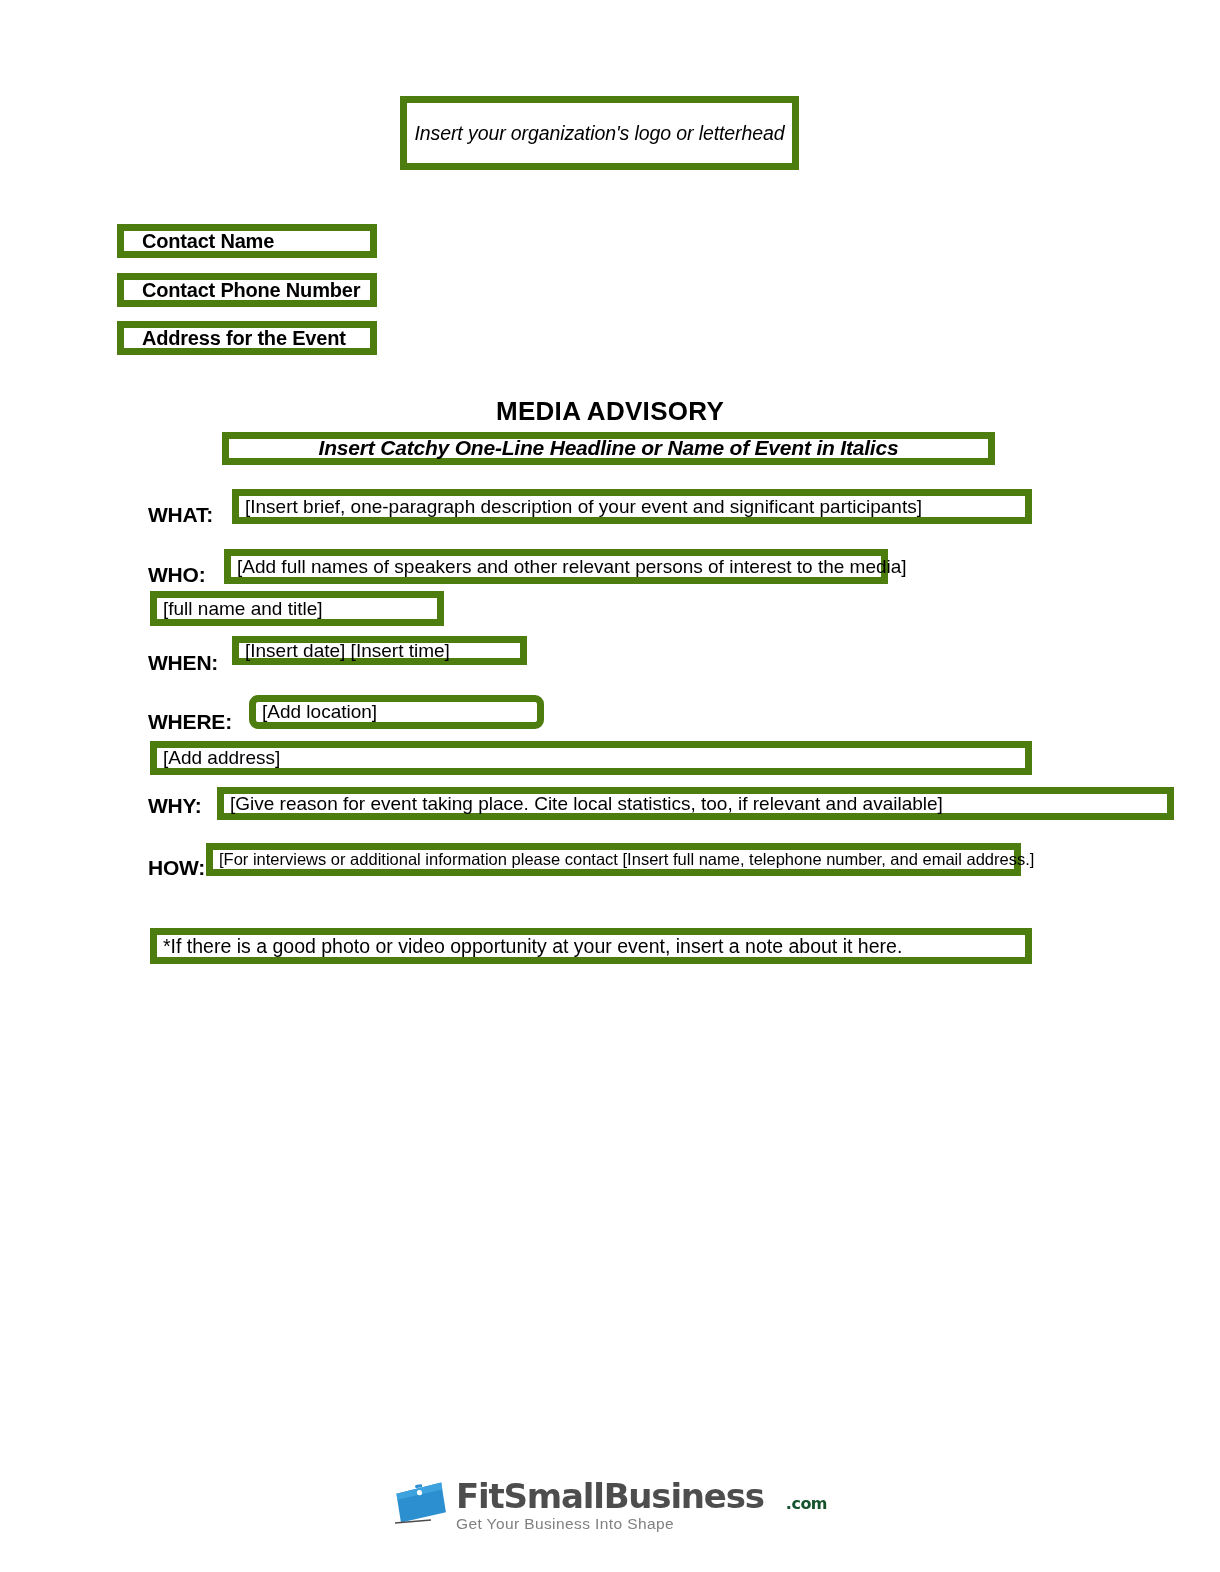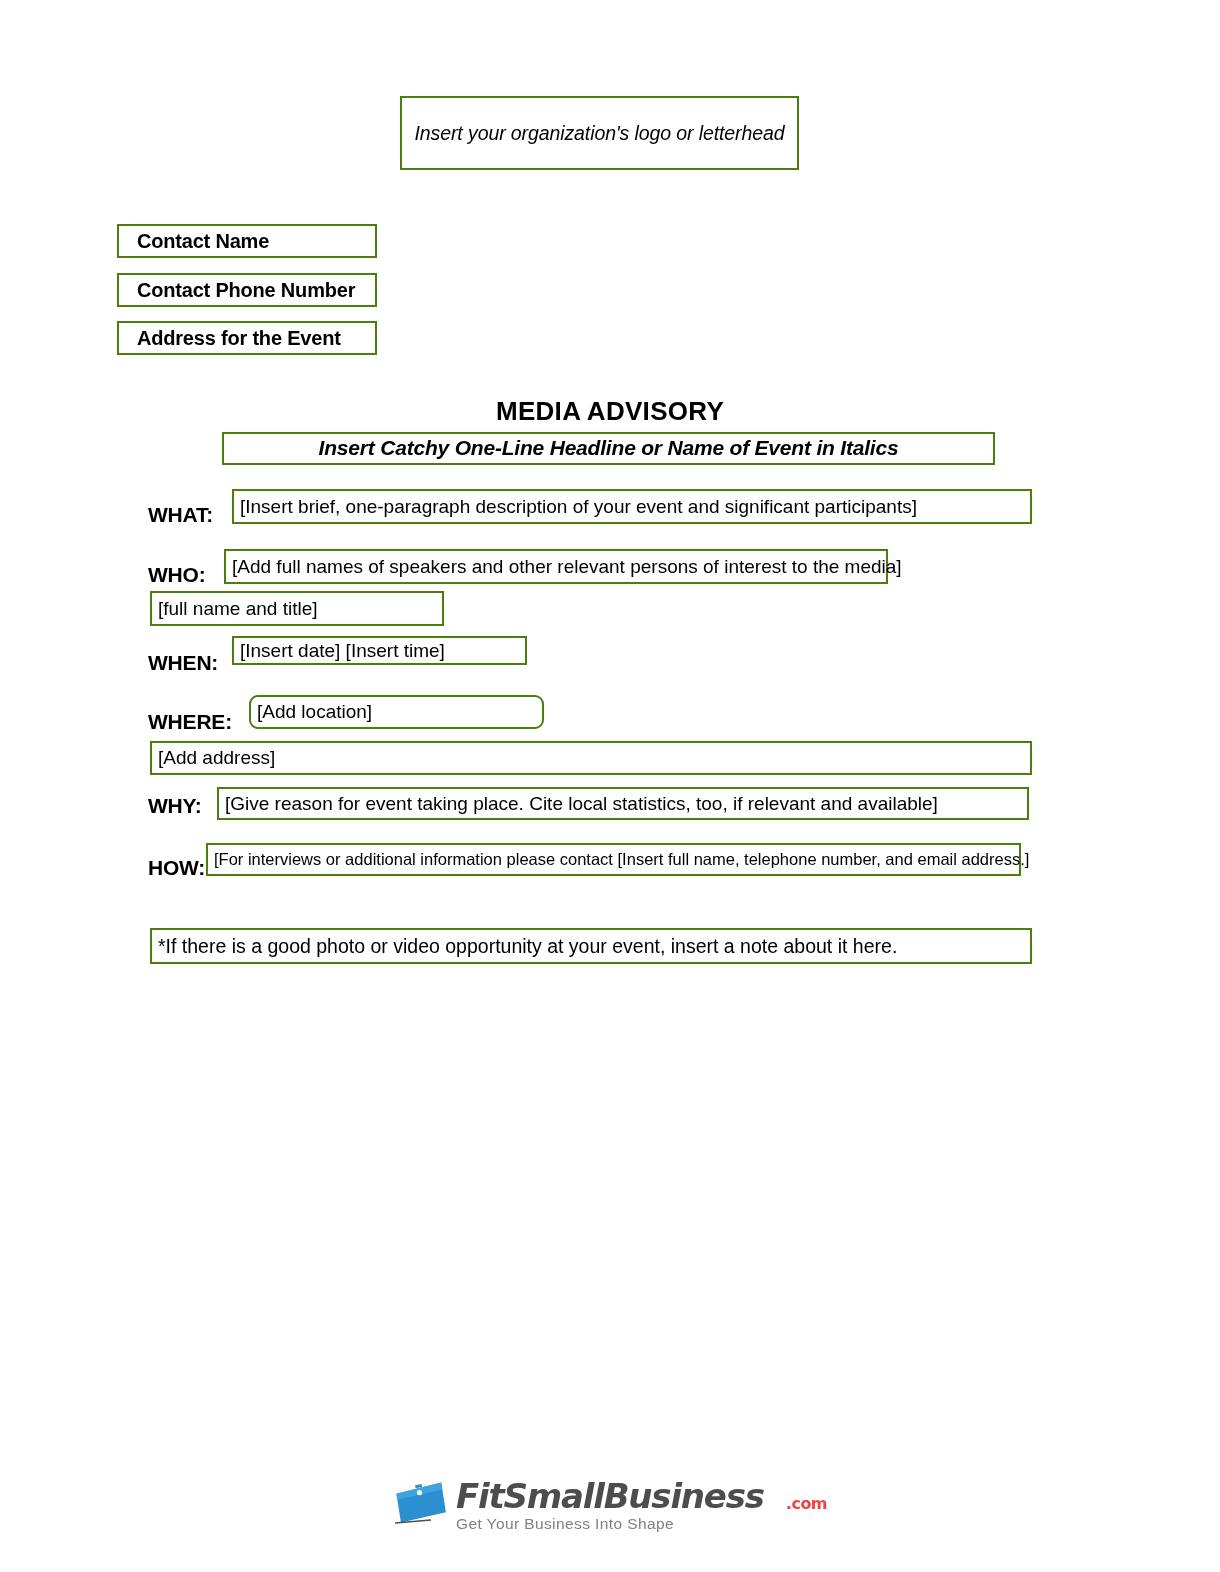--- a/index.html
+++ b/index.html
@@ -19,21 +19,21 @@
   .page {
     position: absolute;
     inset: 0;
     background: #ffffff;
   }
 
   
   .box {
     position: absolute;
     box-sizing: border-box;
-    border: 2px solid #4d7c0f;
+    border: 7px solid #4d7c0f;
     background: #ffffff;
     display: flex;
     align-items: center;
     padding: 0 6px;
     font-size: 19px;
     line-height: 1.15;
     color: #000;
     white-space: nowrap;
   }
 
@@ -136,21 +136,21 @@
   #address-box {
     left: 150px; top: 741px;
     width: 882px; height: 34px;
     font-size: 19px;
   }
 
   
   #label-why { left: 148px; top: 794px; }
   #why-box {
     left: 217px; top: 787px;
-    width: 812px; height: 33px;
+    width: 957px; height: 33px;
     font-size: 19px;
   }
 
   
   #label-how { left: 148px; top: 856px; }
   #how-box {
     left: 206px; top: 843px;
     width: 815px; height: 33px;
     font-size: 16.5px;
   }
@@ -193,26 +193,25 @@
   .logo-title-row {
     display: flex;
     align-items: flex-end;
   }
   .logo-title {
     font-size: 34px;
     font-weight: bold;
     color: #4d4d4d;
     letter-spacing: -1.2px;
     font-family: "DejaVu Sans", sans-serif;
-    font-style: italic;
   }
   .logo-dotcom {
     font-size: 16px;
     font-weight: bold;
-    color: #ef4444;
+    color: #14532d;
     margin-left: 22px;
     margin-bottom: 1px;
     letter-spacing: -0.5px;
     font-family: "DejaVu Sans", sans-serif;
   }
   .logo-tagline {
     font-size: 15.5px;
     color: #808080;
     letter-spacing: 0.4px;
     margin-top: 3px;

